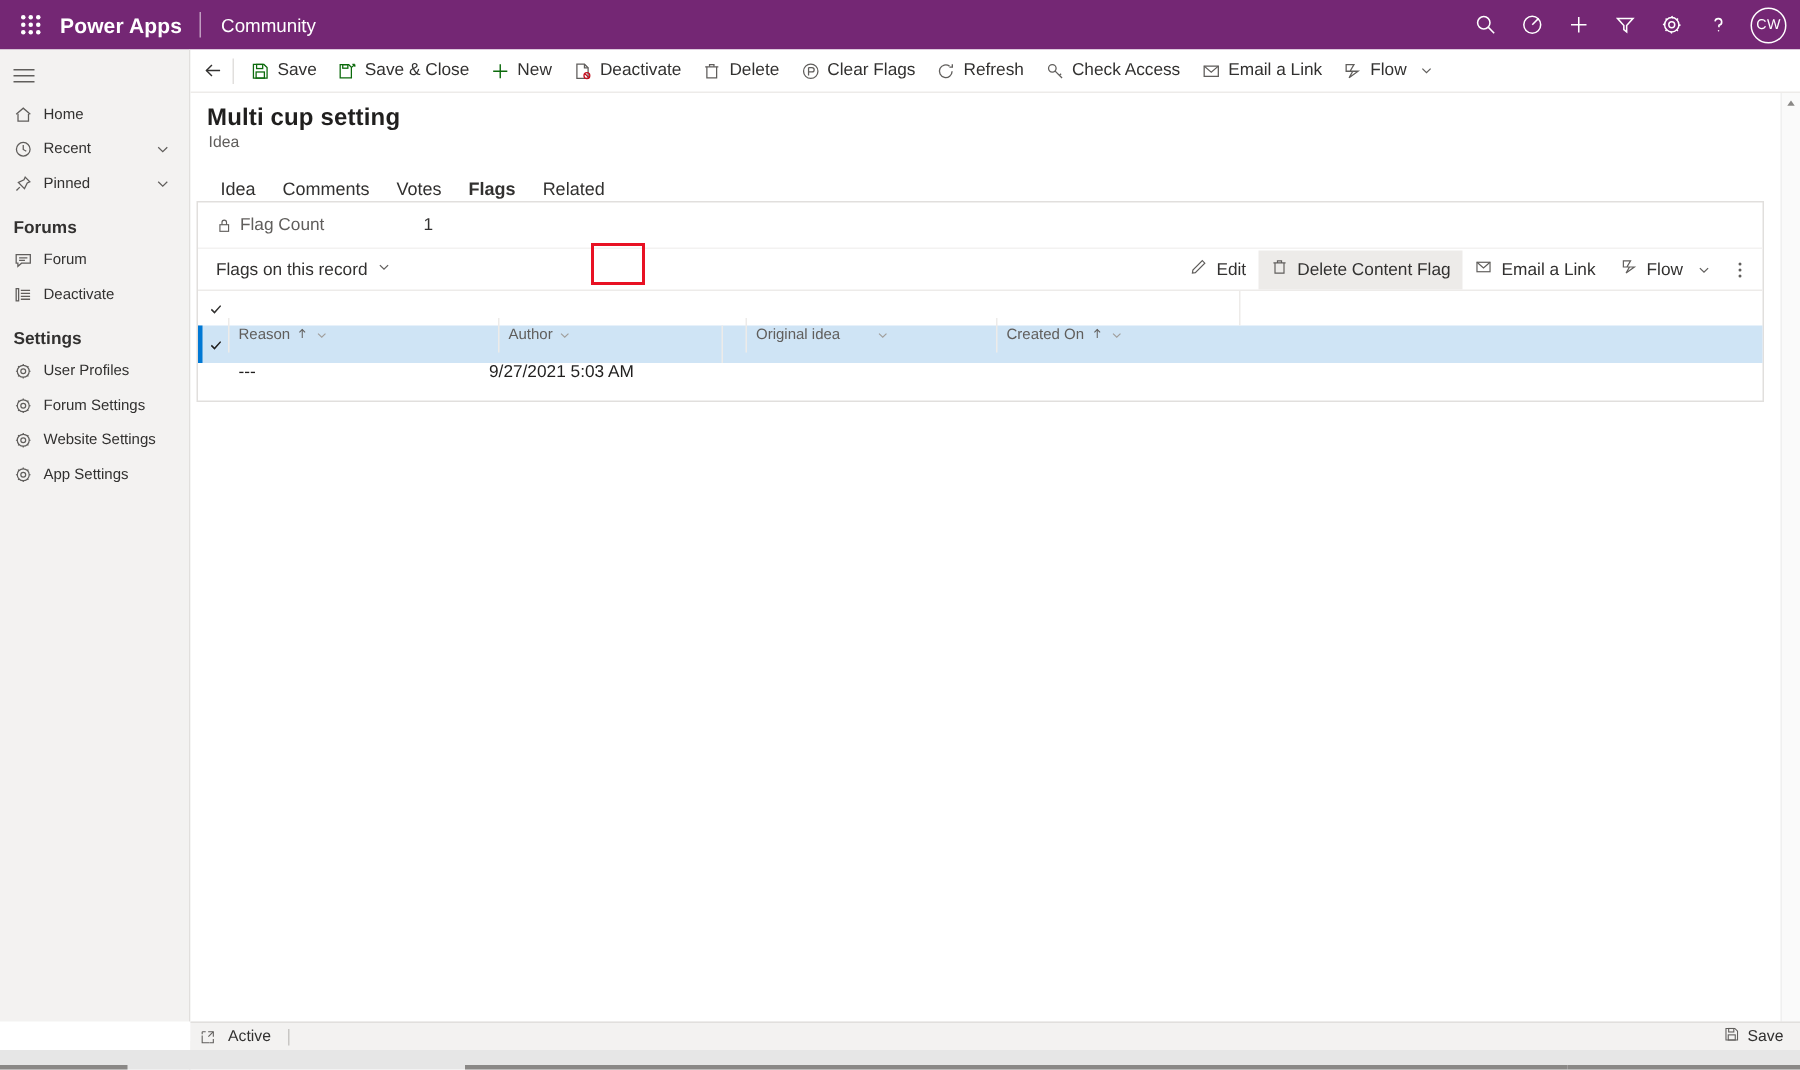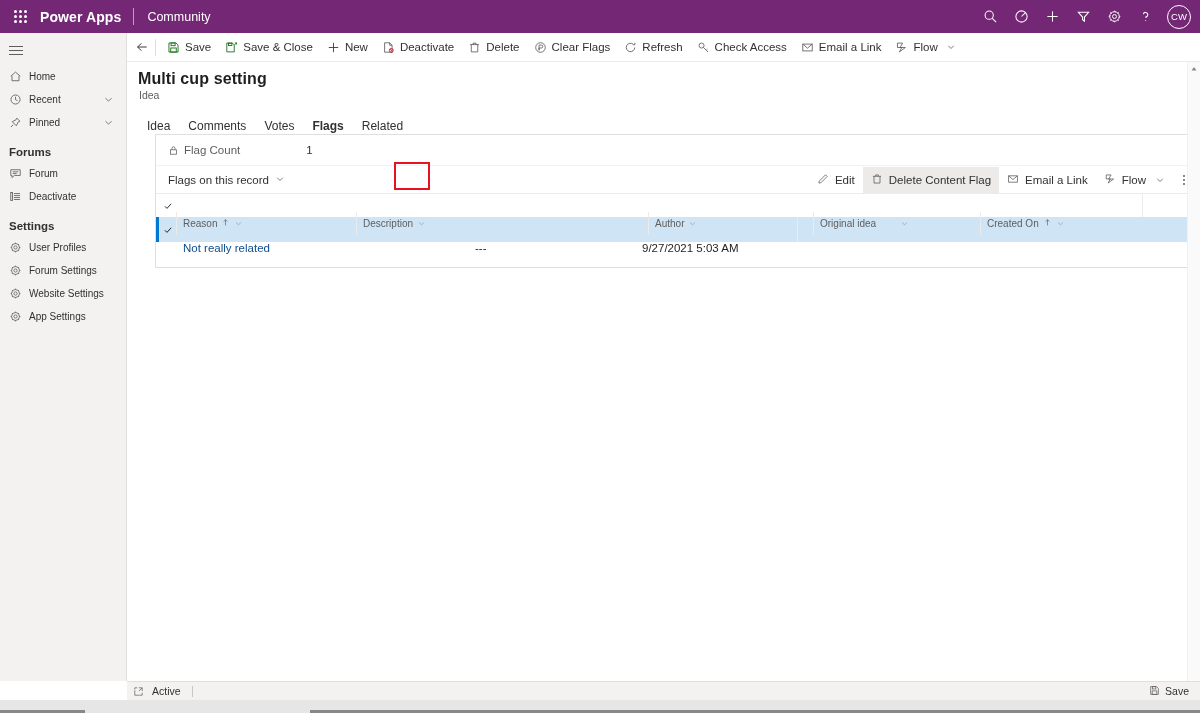--- a/index.html
+++ b/index.html
@@ -97,21 +97,21 @@
   .tab.selected::after {
     content:''; position:absolute; left: 8px; right: 8px; bottom: 0; height: 2px; background:#0078d4;
   }
   .tab-highlight {
     position: absolute; left: 267px; top: 100px; width: 36px; height: 28px;
     border: 2px solid #e81123; pointer-events: none; z-index: 5;
   }
 
   
   .card {
-    position: absolute; left: 28px; top: 72px; width: 1045px; height: 134px;
+    position: absolute; left: 4px; top: 72px; width: 1045px; height: 134px;
     background: #ffffff; border: 1px solid #e1dfdd;
   }
   .flagcount-row { height: 30px; display: flex; align-items: center; padding-left: 12px; border-bottom: 0; }
   .fc-lock { color:#605e5c; display:flex; align-items:center; margin-right: 5px; }
   .fc-label { font-size: 11.5px; color:#605e5c; }
   .fc-value { font-size: 11.5px; color:#323130; margin-left: 66px; }
 
   .subgrid-bar {
     height: 28px; display: flex; align-items: center;
     border-top: 1px solid #f3f2f1;
@@ -594,28 +594,20 @@
                 <path d="M4.6 6.4 L8 3 L11.4 6.4"></path>
               </svg>
           </span>
           <span class="hchev">
             <svg width="9" height="9" viewBox="0 0 16 16" fill="none" stroke="#a19f9d" stroke-width="1.4">
                 <path d="M3.6 6 L8 10.4 L12.4 6"></path>
               </svg>
           </span>
         </div>
 
-        <div class="gcell c-desc">
-          <span>Description</span>
-          <span class="hchev">
-            <svg width="9" height="9" viewBox="0 0 16 16" fill="none" stroke="#a19f9d" stroke-width="1.4">
-                <path d="M3.6 6 L8 10.4 L12.4 6"></path>
-              </svg>
-          </span>
-        </div>
 
         <div class="gcell c-author">
           <span>Author</span>
           <span class="hchev">
             <svg width="9" height="9" viewBox="0 0 16 16" fill="none" stroke="#a19f9d" stroke-width="1.4">
                 <path d="M3.6 6 L8 10.4 L12.4 6"></path>
               </svg>
           </span>
         </div>
 
@@ -645,21 +637,20 @@
         <div class="c-tail"></div>
       </div>
 
       <div class="grow gbody">
         <div class="row-accent"></div>
         <div class="gcheck">
           <svg width="10" height="10" viewBox="0 0 16 16" fill="none" stroke="#201f1e" stroke-width="1.6">
               <path d="M3 8.4 L6.4 11.8 L13 4.4"></path>
             </svg>
         </div>
-        <div class="gcell c-desc link">Not really related</div>
         <div class="gcell c-orig plain">---</div>
         <div class="gcell c-created plain">9/27/2021 5:03 AM</div>
         <div class="c-tail"></div>
       </div>
 
     </div>
   </div>
 
   <div class="tab-highlight"></div>
 </div>

